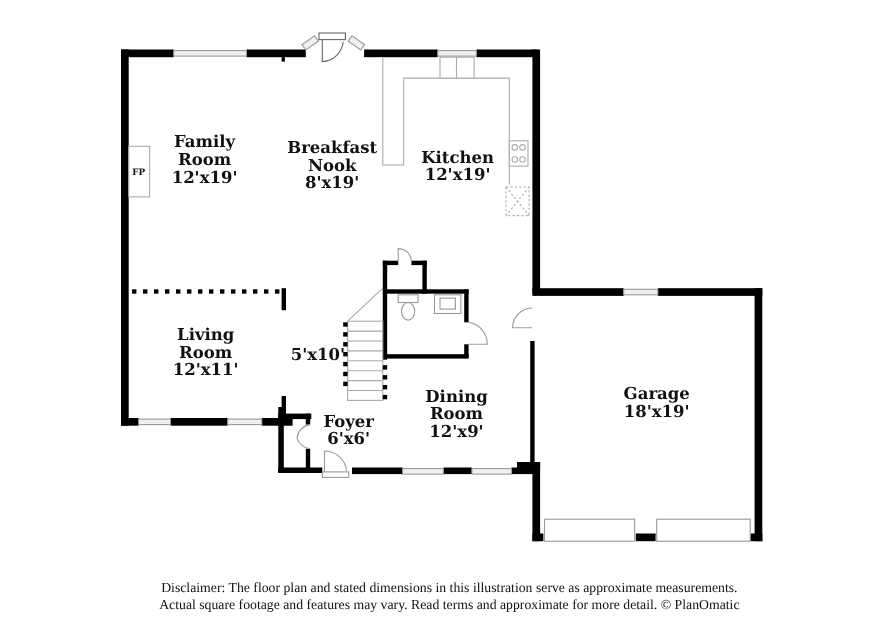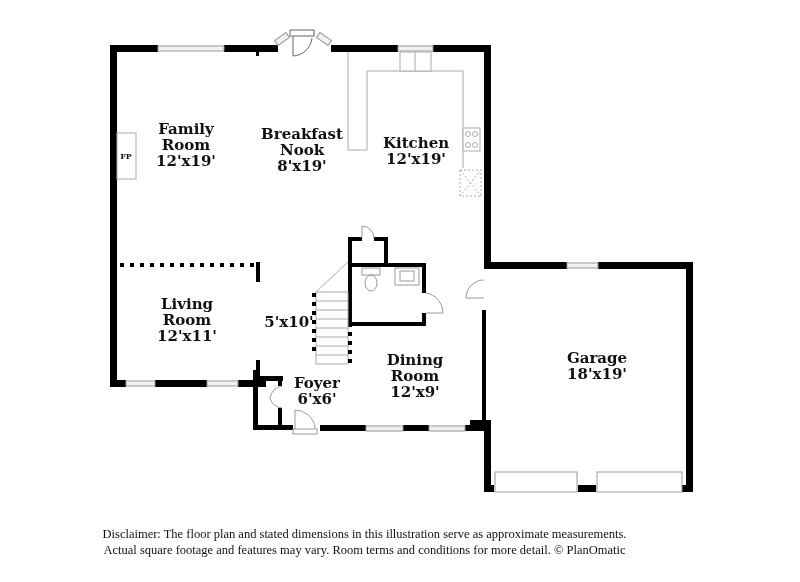--- a/index.html
+++ b/index.html
@@ -1,21 +1,21 @@
 <!DOCTYPE html>
 <html><head>
 <meta charset="utf-8">
 <style>
   html, body { margin:0; padding:0; background:#ffffff; }
   body { width:800px; height:582px; position:relative; overflow:hidden; }
   #plan { position:absolute; left:0; top:0; width:800px; height:582px; }
   .room-label { font-family:"DejaVu Serif", serif; font-weight:bold; font-size:15px; fill:#111; text-anchor:middle; }
   .fp-label { font-family:"DejaVu Serif", serif; font-weight:bold; font-size:8px; fill:#111; text-anchor:middle; }
   .disclaimer { position:absolute; left:0; top:526px; width:729px; text-align:center;
-    font-family:"Liberation Serif", serif; font-size:12.5px; line-height:16px; color:#111; }
+    font-family:"Liberation Serif", serif; font-size:12.5px; line-height:16px; color:#111;padding-left:44px; }
 </style>
 </head>
 <body>
 
 <svg id="plan" viewBox="0 0 800 582" xmlns="http://www.w3.org/2000/svg">
 
   <g fill="#000">
 
     <rect x="110" y="45" width="7" height="342"></rect>
 
@@ -195,14 +195,14 @@
     <text class="room-label" x="415" y="381">Room</text>
     <text class="room-label" x="415" y="397">12'x9'</text>
 
     <text class="room-label" x="597" y="363">Garage</text>
     <text class="room-label" x="597" y="379">18'x19'</text>
   </g>
 </svg>
 
 <div class="disclaimer">
   <div>Disclaimer: The floor plan and stated dimensions in this illustration serve as approximate measurements.</div>
-  <div>Actual square footage and features may vary. Room terms and conditions for more detail. © PlanOmatic</div>
+  <div>Actual square footage and features may vary. Read terms and approximate for more detail. © PlanOmatic</div>
 </div>
 
 </body></html>

